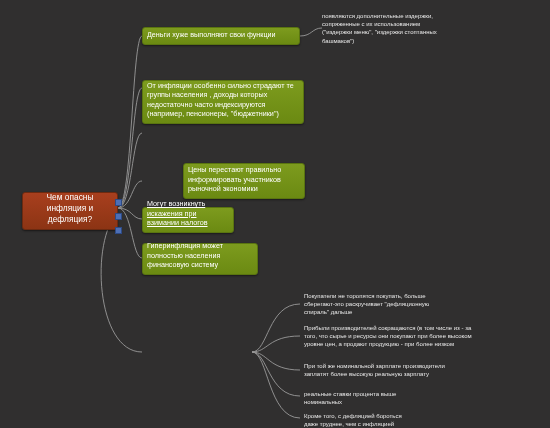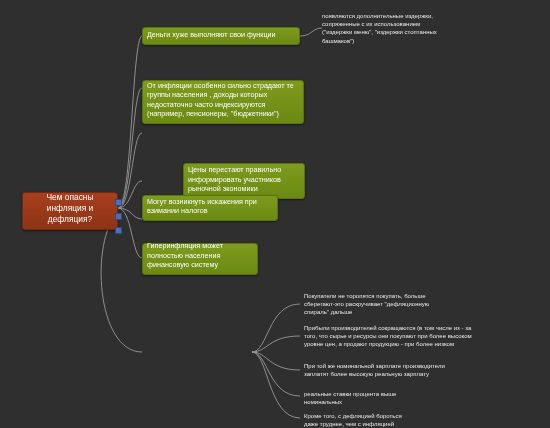--- a/index.html
+++ b/index.html
@@ -114,21 +114,21 @@
 
   <div class="node node-branch" style="left:142px; top:80px; width:162px; height:44px;">
     <span>От инфляции особенно сильно страдают те группы населения , доходы которых  недостаточно часто индексируются (например, пенсионеры, "бюджетники")</span>
   </div>
 
 
   <div class="node node-branch" style="left:142px; top:163px; width:122px; height:36px;margin-left:41px;">
     <span>Цены перестают правильно информировать участников рыночной экономики</span>
   </div>
 
-  <div class="node node-branch" style="left:142px; top:195px; width:136px; height:26px;">
+  <div class="node node-branch" style="left:142px; top:207px; width:92px; height:26px;text-decoration:underline;">
     <span>Могут возникнуть искажения при взимании налогов</span>
   </div>
 
   <div class="node node-branch" style="left:142px; top:243px; width:116px; height:32px;">
     <span>Гиперинфляция может полностью населения финансовую систему</span>
   </div>
 
 
   <div class="leaf" style="left:304px; top:292px; width:230px;">
     <span class="leaf-text">Покупатели не торопятся покупать, больше

